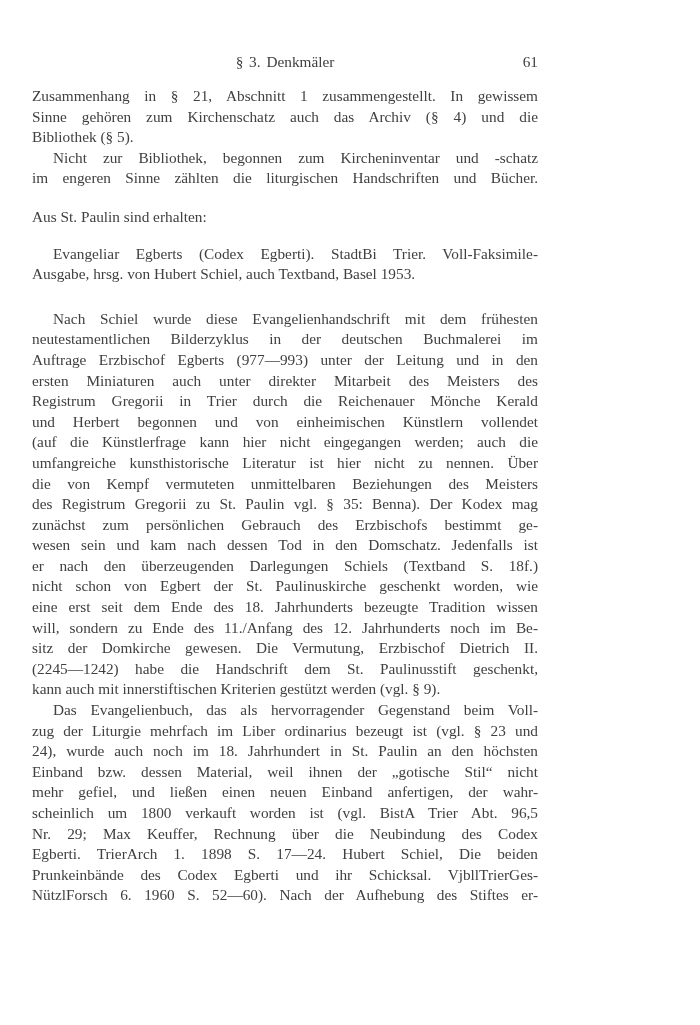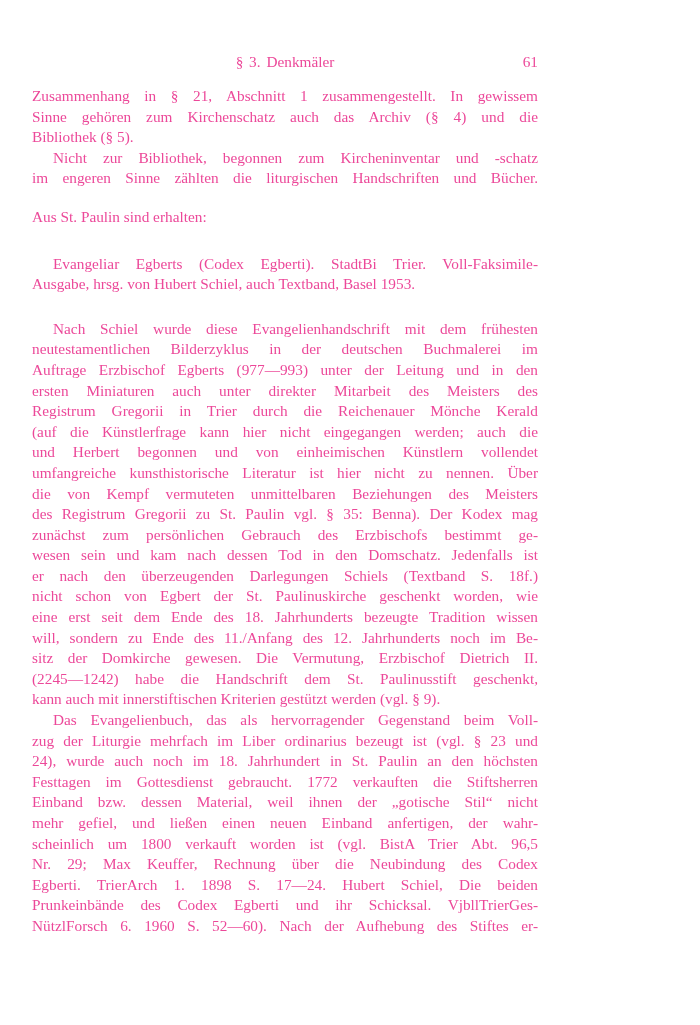--- a/index.html
+++ b/index.html
@@ -7,21 +7,21 @@
     padding: 0;
     background: #ffffff;
   }
   .page {
     position: relative;
     width: 700px;
     height: 1025px;
     background: #ffffff;
     overflow: hidden;
     font-family: "Liberation Serif", "DejaVu Serif", serif;
-    color: #ec4899;
+    color: #404040;
   }
   .running-header {
     position: absolute;
     left: 32px;
     top: 51px;
     width: 506px;
     height: 21px;
     font-size: 15.3px;
     line-height: 21px;
     text-align: center;
@@ -72,50 +72,49 @@
         <div class="line">Sinne gehören zum Kirchenschatz auch das Archiv (§ 4) und die</div>
         <div class="line line-natural">Bibliothek (§ 5).</div>
       </div>
       <div class="para">
         <div class="line line-indent">Nicht zur Bibliothek, begonnen zum Kircheninventar und -schatz</div>
         <div class="line">im engeren Sinne zählten die liturgischen Handschriften und Bücher.</div>
       </div>
       <div class="para" style="margin-top: 18px;">
         <div class="line line-natural">Aus St. Paulin sind erhalten:</div>
       </div>
-      <div class="para" style="margin-top: 26px;">
+      <div class="para" style="margin-top: 16px;">
         <div class="line line-indent">Evangeliar Egberts (Codex Egberti). StadtBi Trier. Voll-Faksimile-</div>
         <div class="line line-natural">Ausgabe, hrsg. von Hubert Schiel, auch Textband, Basel 1953.</div>
       </div>
       <div class="para" style="margin-top: 24px;">
         <div class="line line-indent">Nach Schiel wurde diese Evangelienhandschrift mit dem frühesten</div>
         <div class="line">neutestamentlichen Bilderzyklus in der deutschen Buchmalerei im</div>
         <div class="line">Auftrage Erzbischof Egberts (977—993) unter der Leitung und in den</div>
         <div class="line">ersten Miniaturen auch unter direkter Mitarbeit des Meisters des</div>
         <div class="line">Registrum Gregorii in Trier durch die Reichenauer Mönche Kerald</div>
+        <div class="line">und Herbert begonnen und von einheimischen Künstlern vollendet</div>
         <div class="line">(auf die Künstlerfrage kann hier nicht eingegangen werden; auch die</div>
-        <div class="line">und Herbert begonnen und von einheimischen Künstlern vollendet</div>
         <div class="line">umfangreiche kunsthistorische Literatur ist hier nicht zu nennen. Über</div>
         <div class="line">die von Kempf vermuteten unmittelbaren Beziehungen des Meisters</div>
         <div class="line">des Registrum Gregorii zu St. Paulin vgl. § 35: Benna). Der Kodex mag</div>
         <div class="line">zunächst zum persönlichen Gebrauch des Erzbischofs bestimmt ge-</div>
         <div class="line">wesen sein und kam nach dessen Tod in den Domschatz. Jedenfalls ist</div>
         <div class="line">er nach den überzeugenden Darlegungen Schiels (Textband S. 18f.)</div>
         <div class="line">nicht schon von Egbert der St. Paulinuskirche geschenkt worden, wie</div>
         <div class="line">eine erst seit dem Ende des 18. Jahrhunderts bezeugte Tradition wissen</div>
         <div class="line">will, sondern zu Ende des 11./Anfang des 12. Jahrhunderts noch im Be-</div>
         <div class="line">sitz der Domkirche gewesen. Die Vermutung, Erzbischof Dietrich II.</div>
         <div class="line">(2245—1242) habe die Handschrift dem St. Paulinusstift geschenkt,</div>
         <div class="line line-natural">kann auch mit innerstiftischen Kriterien gestützt werden (vgl. § 9).</div>
       </div>
       <div class="para">
         <div class="line line-indent">Das Evangelienbuch, das als hervorragender Gegenstand beim Voll-</div>
         <div class="line">zug der Liturgie mehrfach im Liber ordinarius bezeugt ist (vgl. § 23 und</div>
         <div class="line">24), wurde auch noch im 18. Jahrhundert in St. Paulin an den höchsten</div>
-        <div class="line">Festtagen im Gottesdienst gebraucht. 1772 verkauften die Stiftsherren</div>
         <div class="line">Einband bzw. dessen Material, weil ihnen der „gotische Stil“ nicht</div>
         <div class="line">mehr gefiel, und ließen einen neuen Einband anfertigen, der wahr-</div>
         <div class="line">scheinlich um 1800 verkauft worden ist (vgl. BistA Trier Abt. 96,5</div>
         <div class="line">Nr. 29; Max Keuffer, Rechnung über die Neubindung des Codex</div>
         <div class="line">Egberti. TrierArch 1. 1898 S. 17—24. Hubert Schiel, Die beiden</div>
         <div class="line">Prunkeinbände des Codex Egberti und ihr Schicksal. VjbllTrierGes-</div>
         <div class="line">NützlForsch 6. 1960 S. 52—60). Nach der Aufhebung des Stiftes er-</div>
       </div>
     </div>
 

